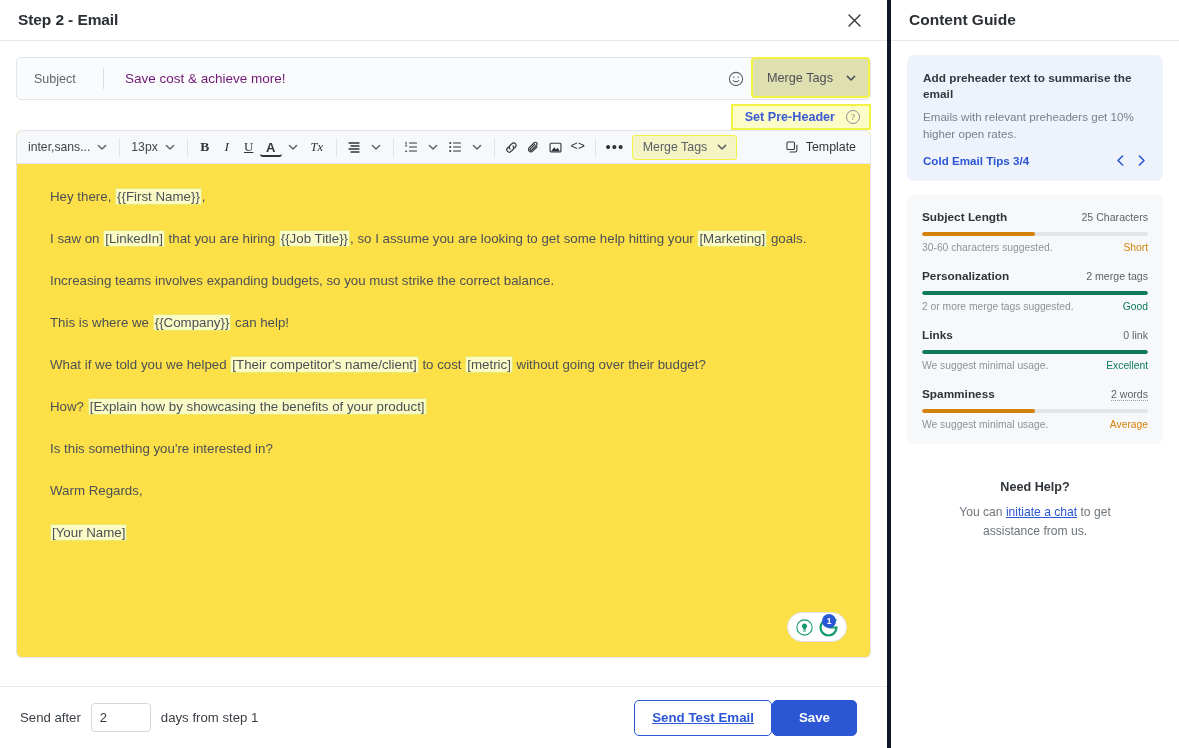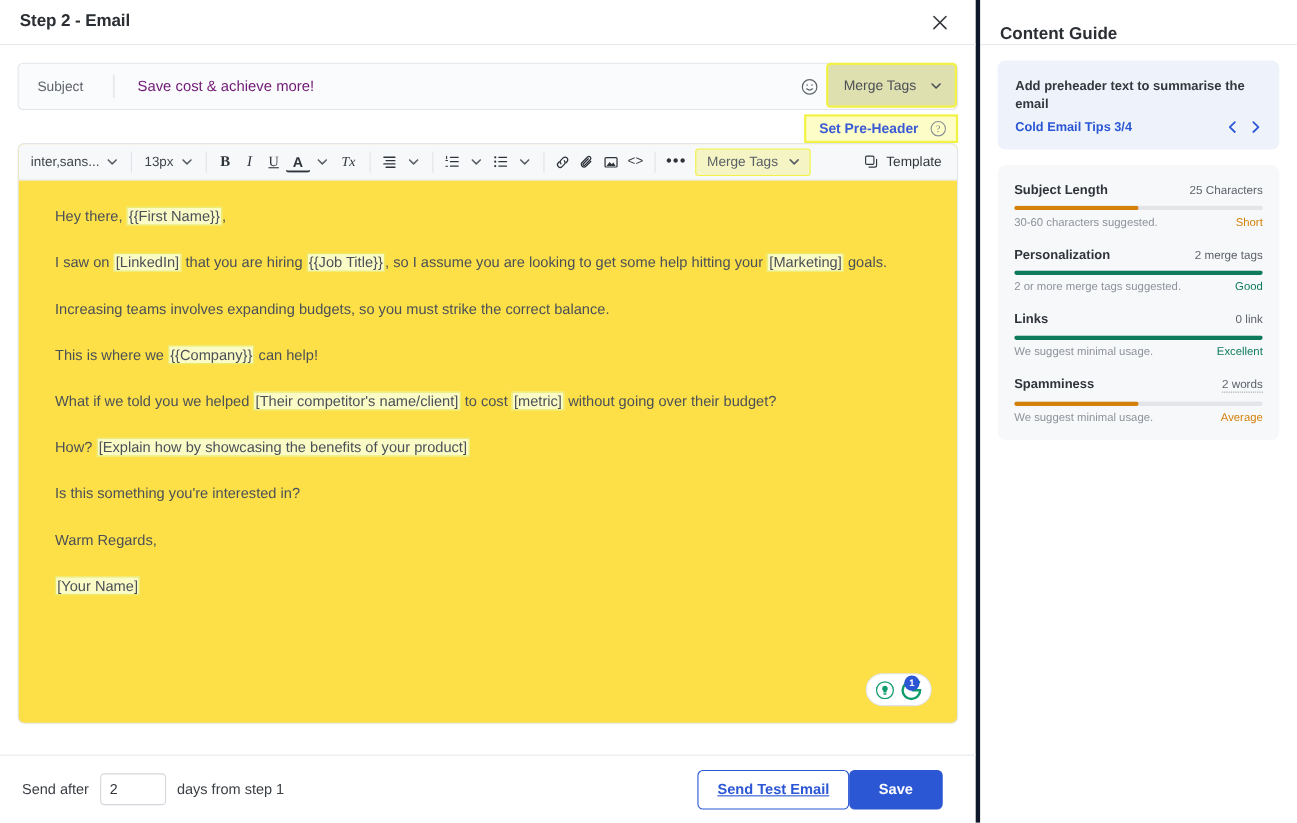--- a/index.html
+++ b/index.html
@@ -269,21 +269,21 @@
   .side {
     width: 288px;
     height: 748px;
     background: #fff;
     display: flex;
     flex-direction: column;
   }
   .side-header {
     height: 41px; min-height: 41px;
     border-bottom: 1px solid #e6e8ea;
-    display: flex; align-items: flex-end;
+    display: flex; align-items: center;
     padding-left: 18px;
   }
   .side-title {
     font-size: 15.5px; font-weight: bold; color: #2b2f33;
   }
   .side-body { padding: 14px 16px 0 16px; }
 
   .tip-card {
     background: #eef2fb;
     border-radius: 7px;
@@ -525,20 +525,21 @@
   </div>
 
   <div class="side">
     <div class="side-header">
       <div class="side-title">Content Guide</div>
     </div>
     <div class="side-body">
 
       <div class="tip-card">
         <div class="tip-title">Add preheader text to summarise the email</div>
+        <div class="tip-desc">Emails with relevant preheaders get 10% higher open rates.</div>
         <div class="tip-foot">
           <span class="tip-link">Cold Email Tips 3/4</span>
           <span class="tip-navs">
             <span class="nav-arrow">
               <svg width="11" height="13" viewBox="0 0 11 13">
                   <path d="M7.6 2 3 6.5 7.6 11" stroke="#2b56d4" stroke-width="1.6" fill="none" stroke-linecap="round" stroke-linejoin="round"></path>
                 </svg>
             </span>
             <span class="nav-arrow">
               <svg width="11" height="13" viewBox="0 0 11 13">
@@ -597,15 +598,21 @@
             <div class="bar-bg">
               <div class="bar-fg" style="width: 50%; background: rgb(212, 129, 10);"></div>
             </div>
             <div class="metric-foot">
               <span class="metric-hint">We suggest minimal usage.</span>
               <span class="metric-status" style="color: rgb(212, 129, 10);">Average</span>
             </div>
           </div>
         </div>
 
+      <div class="help-block">
+        <div class="help-title">Need Help?</div>
+        <div class="help-text">
+          <span>You can </span><span class="help-link">initiate a chat</span><span> to get assistance from us.</span>
+        </div>
+      </div>
     </div>
   </div>
 </div>
 
 </body></html>

